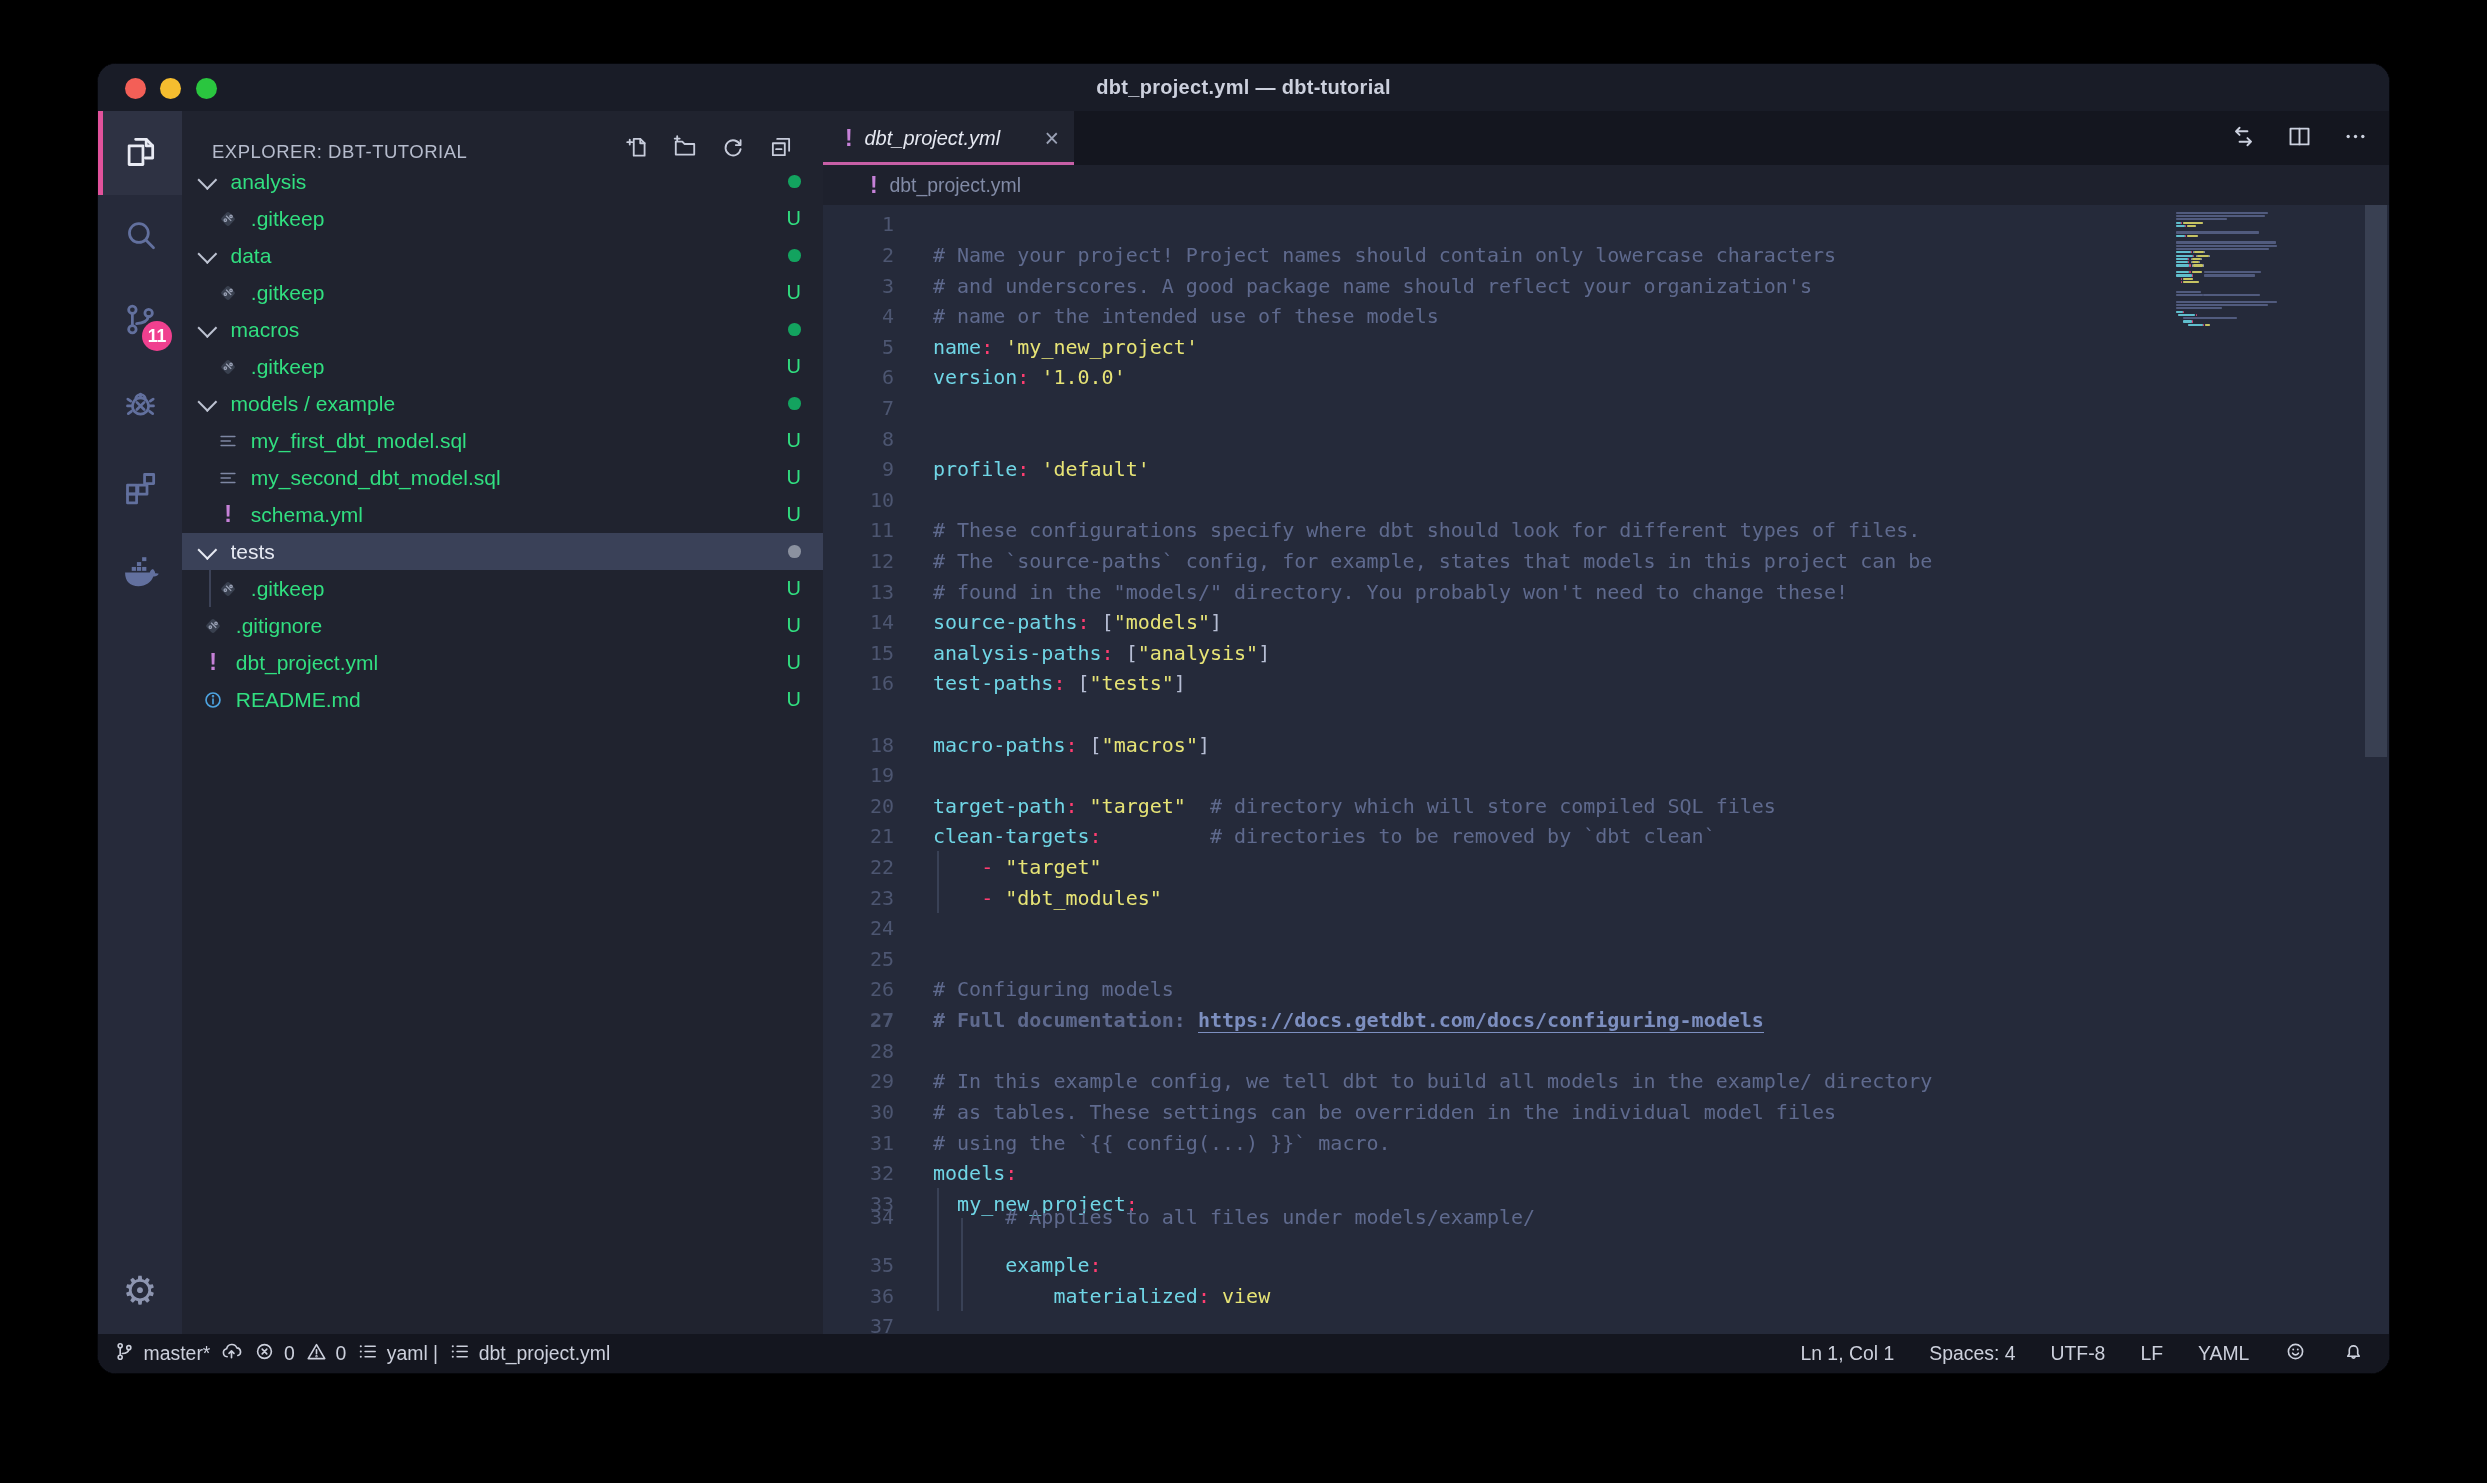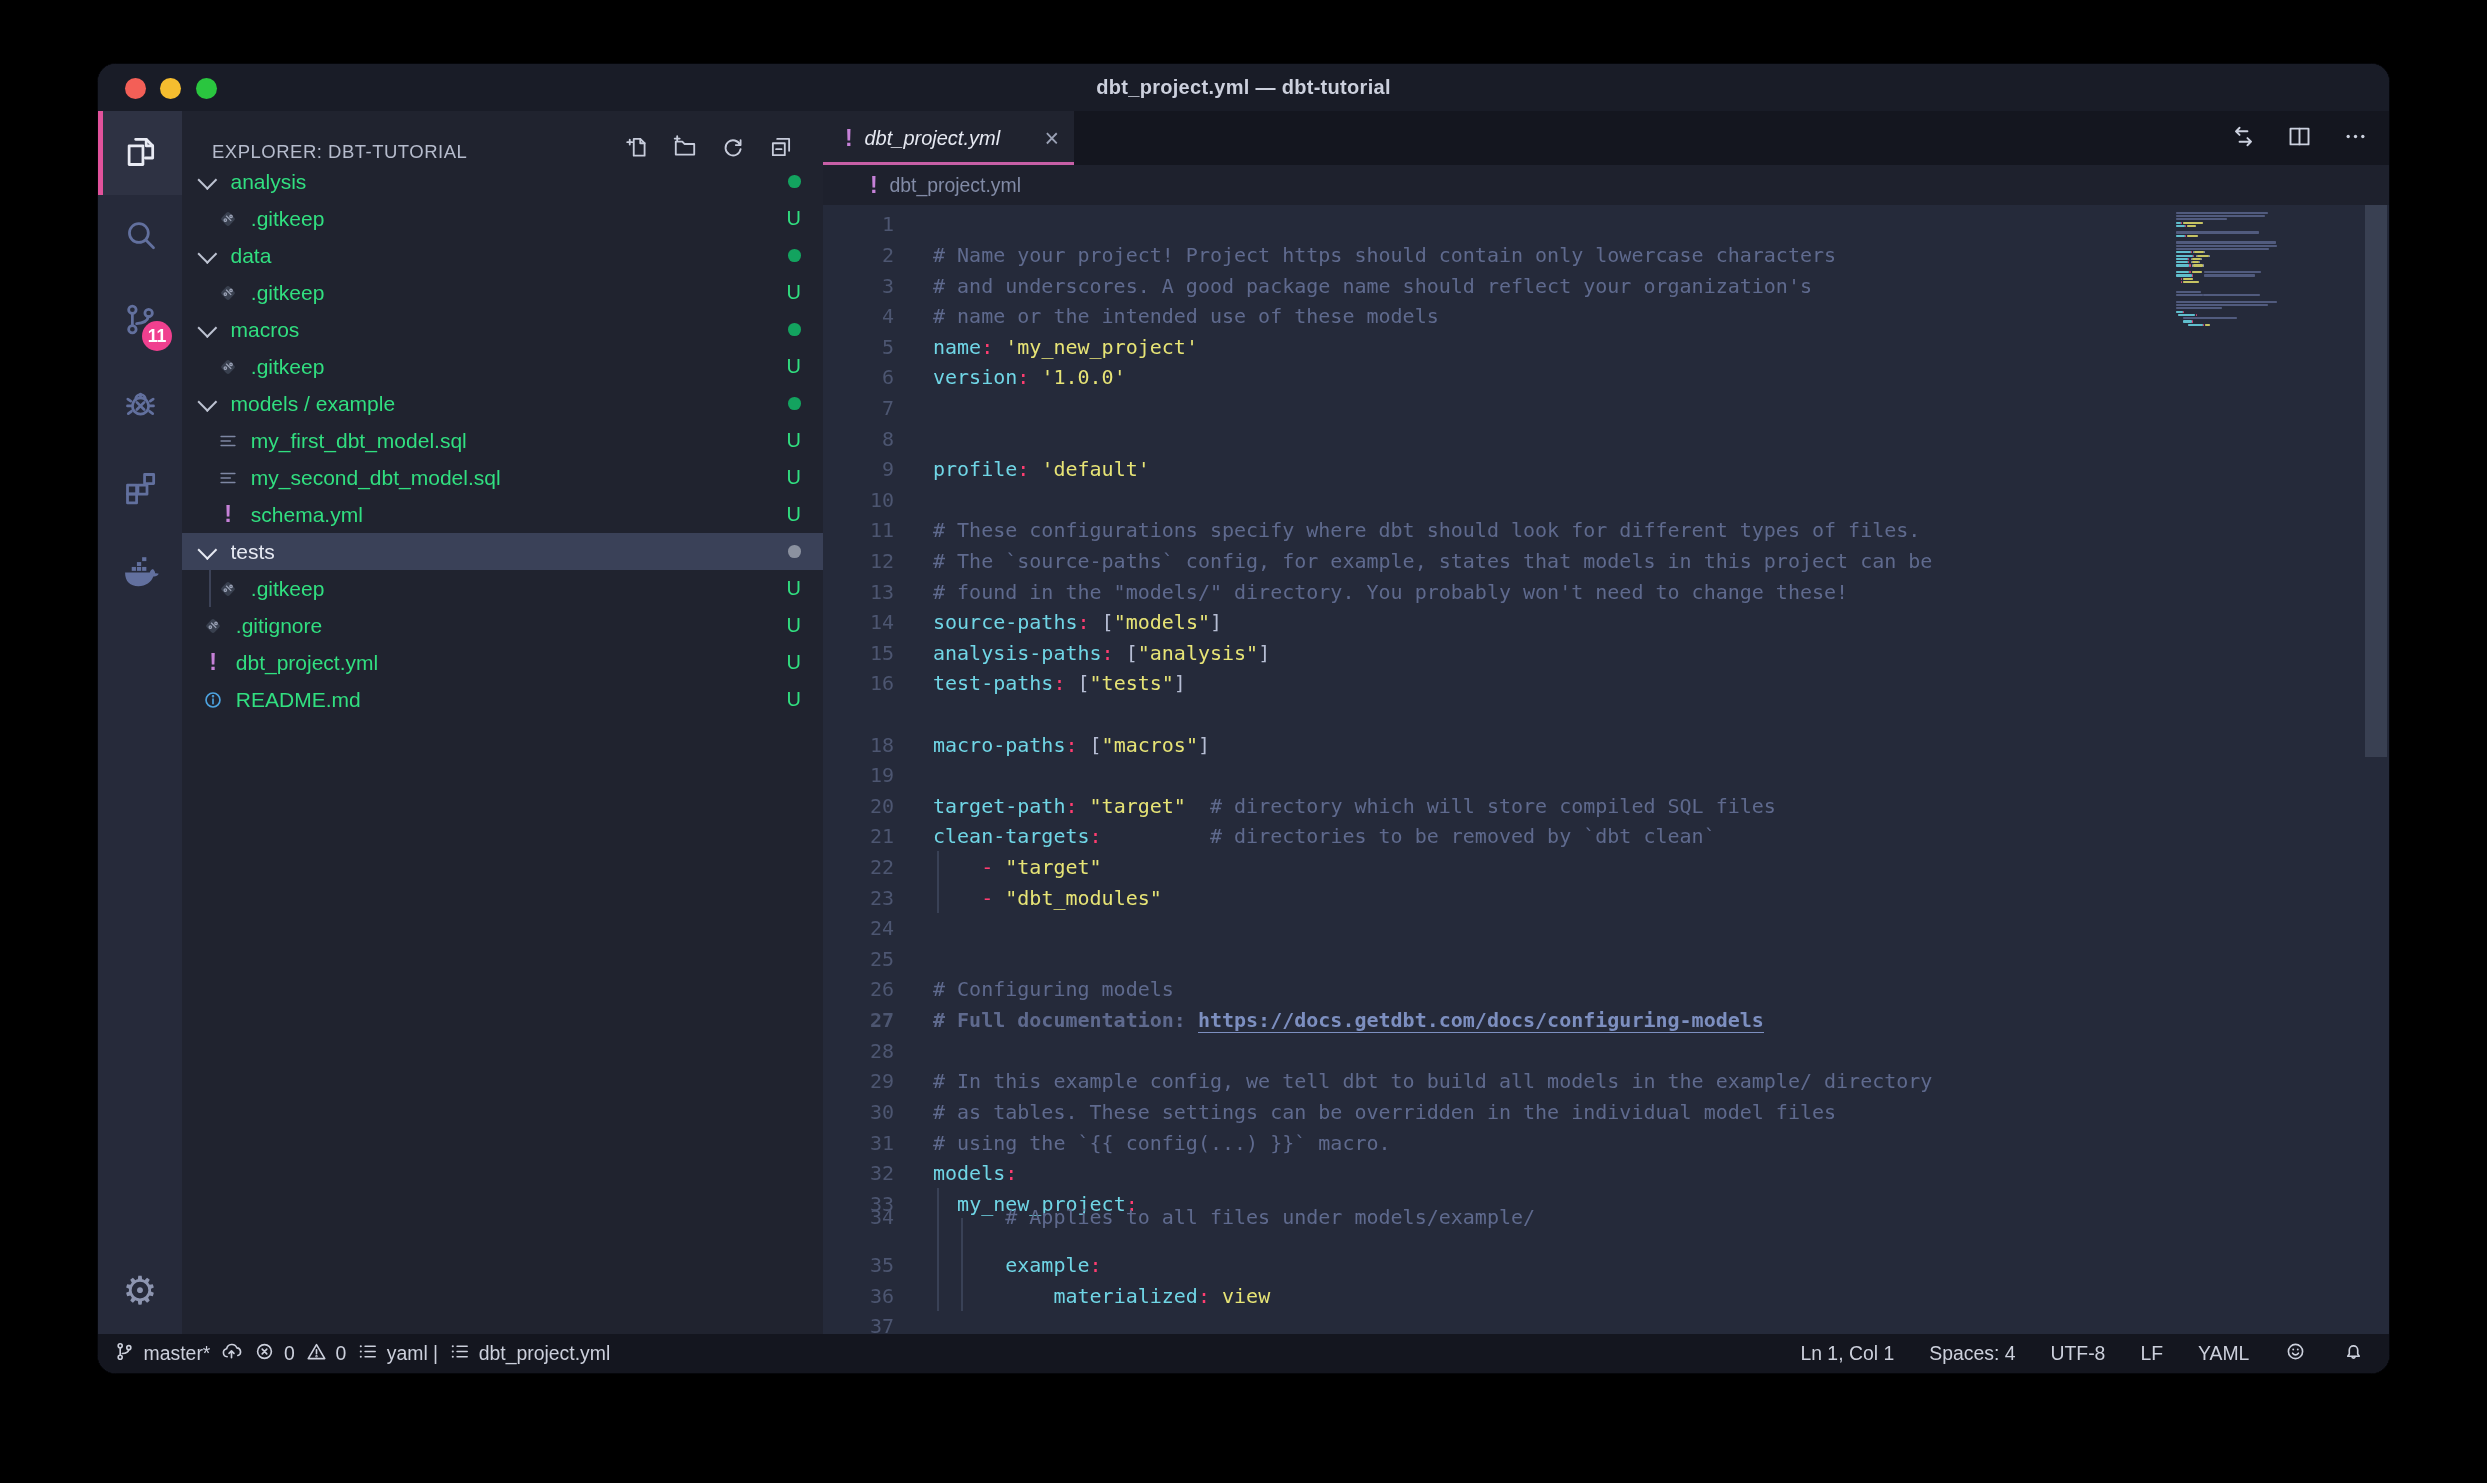--- a/index.html
+++ b/index.html
@@ -468,21 +468,21 @@
             </div>
             <div class="mrow">
               <div class="mbar" style="left: 12.2px; width: 14.7px; background: rgb(103, 206, 222); opacity: 0.9;"></div>
               <div class="mbar" style="left: 27px; width: 1.2px; background: rgb(224, 73, 127); opacity: 0.9;"></div>
               <div class="mbar" style="left: 29px; width: 4.9px; background: rgb(216, 212, 104); opacity: 0.9;"></div>
             </div>
             <div class="mrow"></div>
           </div>
         <div class="scrollbar"></div>
       <div class="cline" style="top: 3.4px;"><span class="num">1</span><span class="txt"></span></div>
-          <div class="cline" style="top: 34px;"><span class="num">2</span><span class="txt"><span class="t-c"># Name your project! Project https should contain only lowercase characters</span></span></div>
+          <div class="cline" style="top: 34px;"><span class="num">2</span><span class="txt"><span class="t-c"># Name your project! Project names should contain only lowercase characters</span></span></div>
           <div class="cline" style="top: 65px;"><span class="num">3</span><span class="txt"><span class="t-c"># and underscores. A good package name should reflect your organization's</span></span></div>
           <div class="cline" style="top: 95px;"><span class="num">4</span><span class="txt"><span class="t-c"># name or the intended use of these models</span></span></div>
           <div class="cline" style="top: 126px;"><span class="num">5</span><span class="txt"><span class="t-k">name</span><span class="t-p">:</span><span class="t-w"> </span><span class="t-s">'my_new_project'</span></span></div>
           <div class="cline" style="top: 156px;"><span class="num">6</span><span class="txt"><span class="t-k">version</span><span class="t-p">:</span><span class="t-w"> </span><span class="t-s">'1.0.0'</span></span></div>
           <div class="cline" style="top: 187px;"><span class="num">7</span><span class="txt"></span></div>
           <div class="cline" style="top: 218px;"><span class="num">8</span></div>
           <div class="cline" style="top: 248px;"><span class="num">9</span><span class="txt"><span class="t-k">profile</span><span class="t-p">:</span><span class="t-w"> </span><span class="t-s">'default'</span></span></div>
           <div class="cline" style="top: 279px;"><span class="num">10</span><span class="txt"></span></div>
           <div class="cline" style="top: 309px;"><span class="num">11</span><span class="txt"><span class="t-c"># These configurations specify where dbt should look for different types of files.</span></span></div>
           <div class="cline" style="top: 340px;"><span class="num">12</span><span class="txt"><span class="t-c"># The `source-paths` config, for example, states that models in this project can be</span></span></div>

